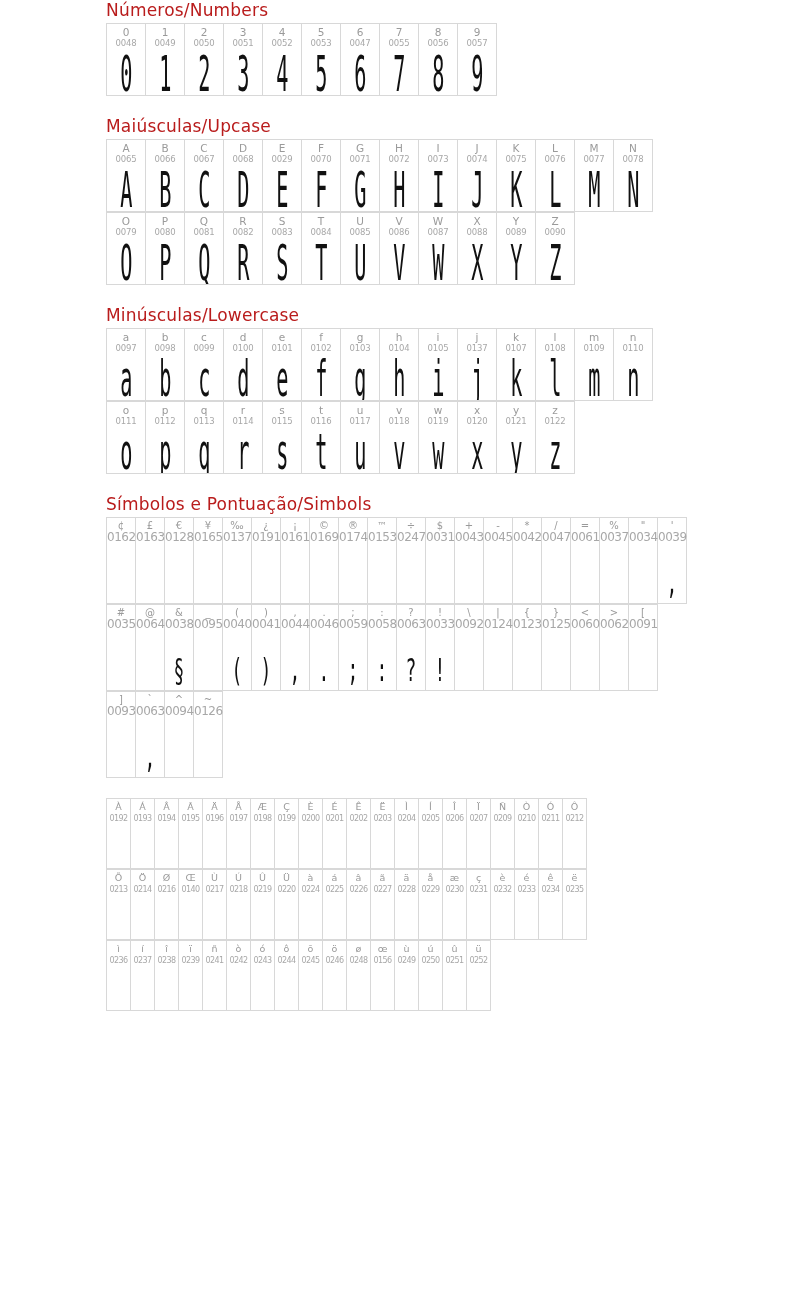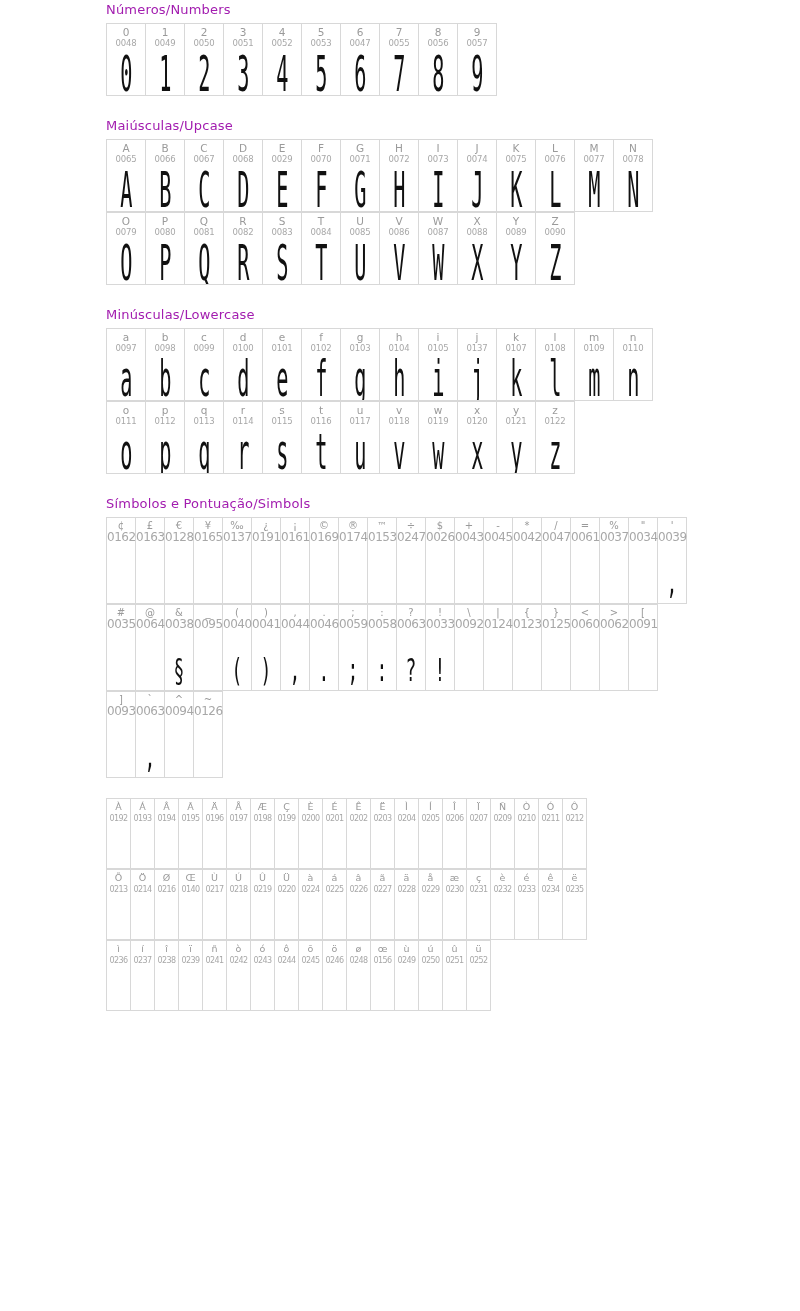--- a/index.html
+++ b/index.html
@@ -16,22 +16,22 @@
   .page {
     width: 800px;
     min-height: 1311px;
     position: relative;
     padding: 0 0 10px 0;
   }
   .section {
     margin: 0 0 6px 0;
   }
   .section-title {
-    font-size: 13px;
-    color: #a21caf;
+    font-size: 17px;
+    color: #b91c1c;
     font-weight: normal;
     margin: 0 4px 3px 106px;
     letter-spacing: 0.2px;
     line-height: 20px;
   }
   .grid-block {
     margin-left: 106px;
     border-left: 1px solid #d8d8d8;
     border-top: 1px solid #d8d8d8;
     display: flex;
@@ -787,21 +787,21 @@
               <div class="ch">÷</div>
               <div class="code">0247</div>
             </div>
             <div class="glyph">
               <span></span>
             </div>
           </div>
           <div class="cell">
             <div class="head">
               <div class="ch">$</div>
-              <div class="code">0026</div>
+              <div class="code">0031</div>
             </div>
             <div class="glyph">
               <span></span>
             </div>
           </div>
           <div class="cell">
             <div class="head">
               <div class="ch">+</div>
               <div class="code">0043</div>
             </div>

